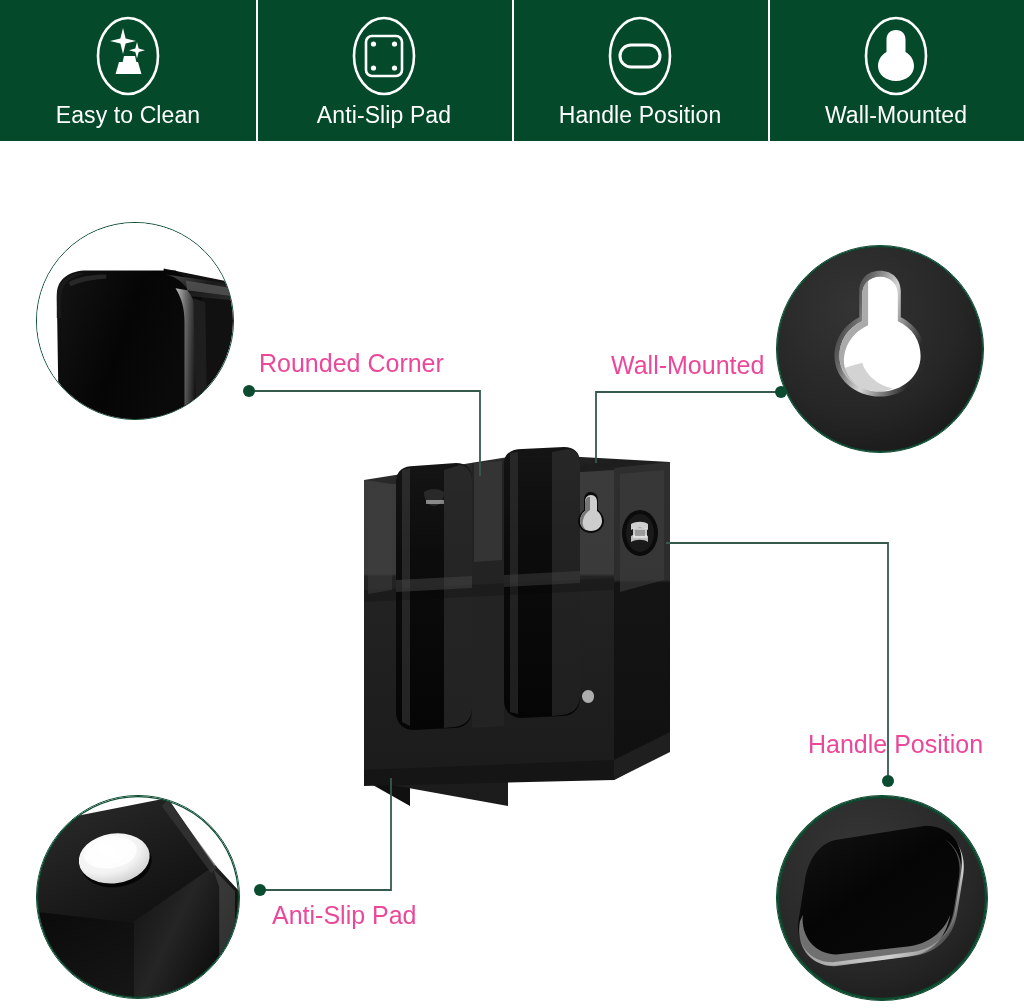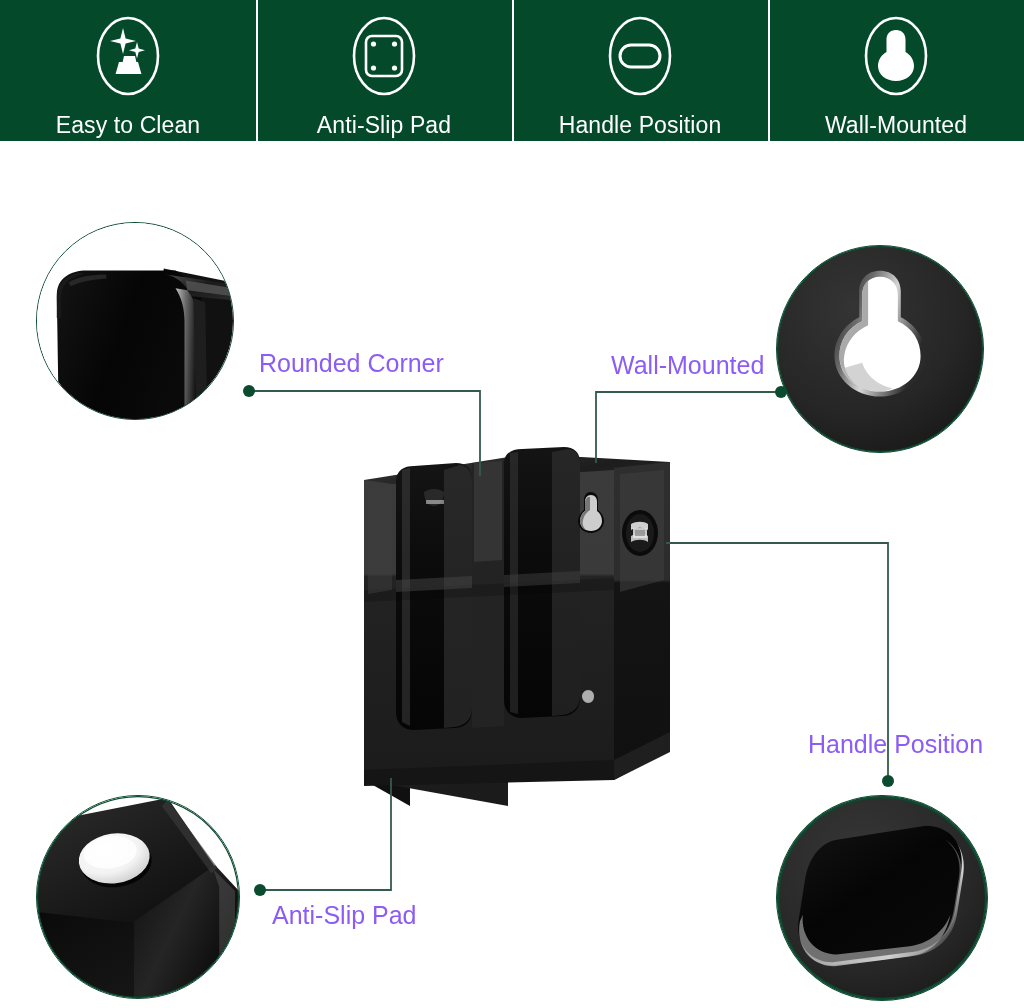--- a/index.html
+++ b/index.html
@@ -26,21 +26,21 @@
   }
   .feature-cell + .feature-cell::before{
     content:"";position:absolute;left:0;top:0;
     width:2px;height:141px;background:#ffffff;
   }
   .feat-icon{
     width:78px;height:84px;
     display:block;
   }
   .feat-label{
-    margin-top:12px;
+    margin-top:2px;
     color:#ffffff;
     font-size:23px;
     letter-spacing:.1px;
     white-space:nowrap;
     line-height:30px;
   }
 
   
   .detail-circle{
     position:absolute;
@@ -62,21 +62,21 @@
   }
   #product-image svg{display:block;width:100%;height:100%;}
 
   
   #callout-lines{
     position:absolute;left:0;top:0;width:1024px;height:1008px;
     pointer-events:none;
   }
   .callout-label{
     position:absolute;
-    color:#8b5cf6;
+    color:#ec4899;
     font-size:25px;
     line-height:30px;
     white-space:nowrap;
   }
   #label-rounded-corner{ left:259px; top:348px; }
   #label-wall-mounted  { left:611px; top:350px; }
   #label-anti-slip     { left:272px; top:900px; }
   #label-handle        { left:808px; top:729px; }
 </style>
 </head>

